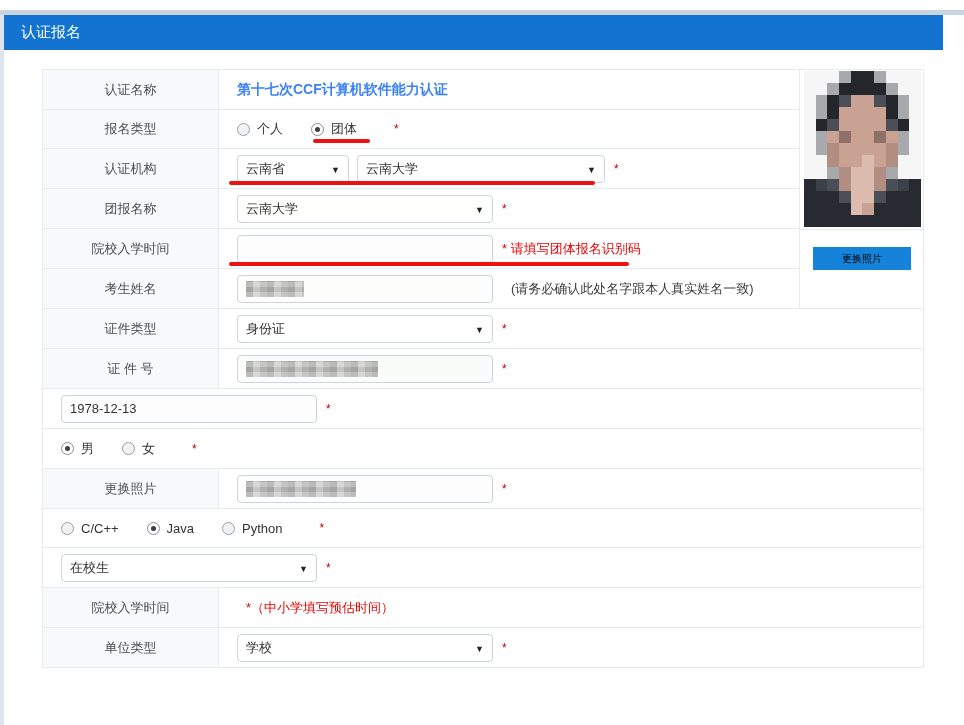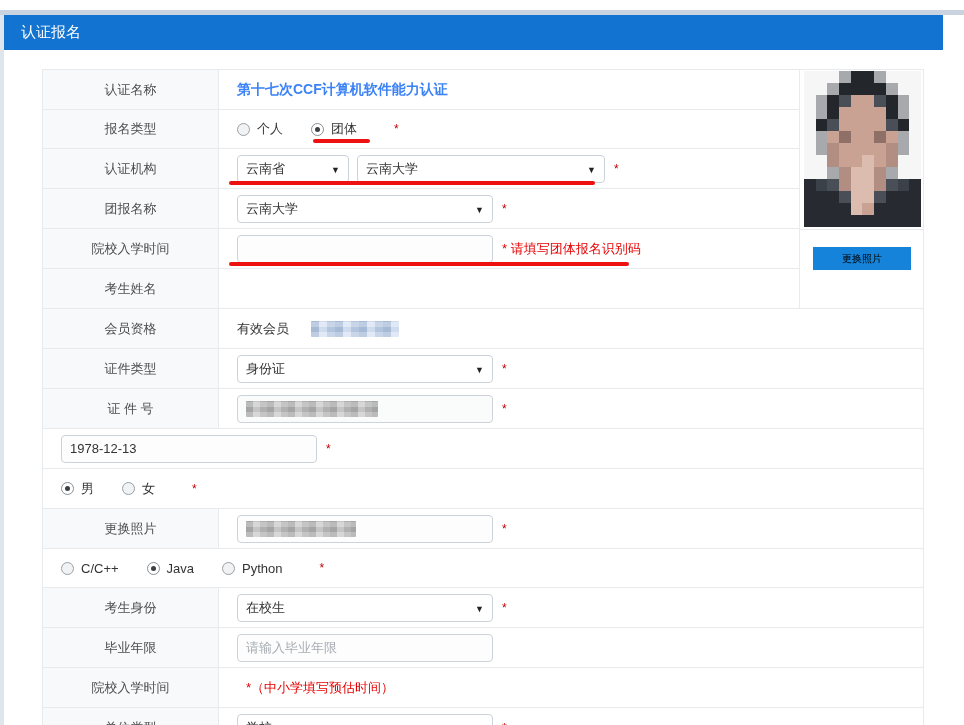--- a/index.html
+++ b/index.html
@@ -284,29 +284,28 @@
       <div class="lbl">院校入学时间</div>
       <div class="cnt" style="margin-right:124px;">
         <input class="ipt" value="" style="">
         <span class="rednote">* 请填写团体报名识别码</span>
         <div class="redline" style="left:10px; top:33px; width:400px;"></div>
       </div>
     </div>
 
     <div class="frow h40">
       <div class="lbl">考生姓名</div>
-    </div>
-
-    <div class="frow h40">
-      <div class="lbl">会员资格</div>
-      <div class="cnt">
-        <span>有效会员</span>
-        <span class="mosaic blue" style="width:88px; margin-left:22px;"></span>
-      </div>
-    </div>
+      <div class="cnt">
+        <div class="ipt" style="display:flex;align-items:center;">
+          <span class="mosaic" style="width:58px;"></span>
+        </div>
+        <span class="graynote">(请务必确认此处名字跟本人真实姓名一致)</span>
+      </div>
+    </div>
+
 
     <div class="frow h40">
       <div class="lbl">证件类型</div>
       <div class="cnt">
         <div class="sel">
           <span>身份证</span>
           <span class="car">▼</span>
         </div>
         <span class="star">*</span>
       </div>
@@ -365,36 +364,29 @@
         </span>
         <span class="ropt">
           <span class="radio"></span>
           <span>Python</span>
         </span>
         <span class="star">*</span>
       </div>
     </div>
 
     <div class="frow h40">
-      <div class="lbl">考生身份</div>
       <div class="cnt">
         <div class="sel">
           <span>在校生</span>
           <span class="car">▼</span>
         </div>
         <span class="star">*</span>
       </div>
     </div>
 
-    <div class="frow h40">
-      <div class="lbl">毕业年限</div>
-      <div class="cnt">
-        <input class="ipt" placeholder="请输入毕业年限" style="">
-      </div>
-    </div>
 
     <div class="frow h40">
       <div class="lbl">院校入学时间</div>
       <div class="cnt">
         <span class="rednote">*（中小学填写预估时间）</span>
       </div>
     </div>
 
     <div class="frow h40">
       <div class="lbl">单位类型</div>

